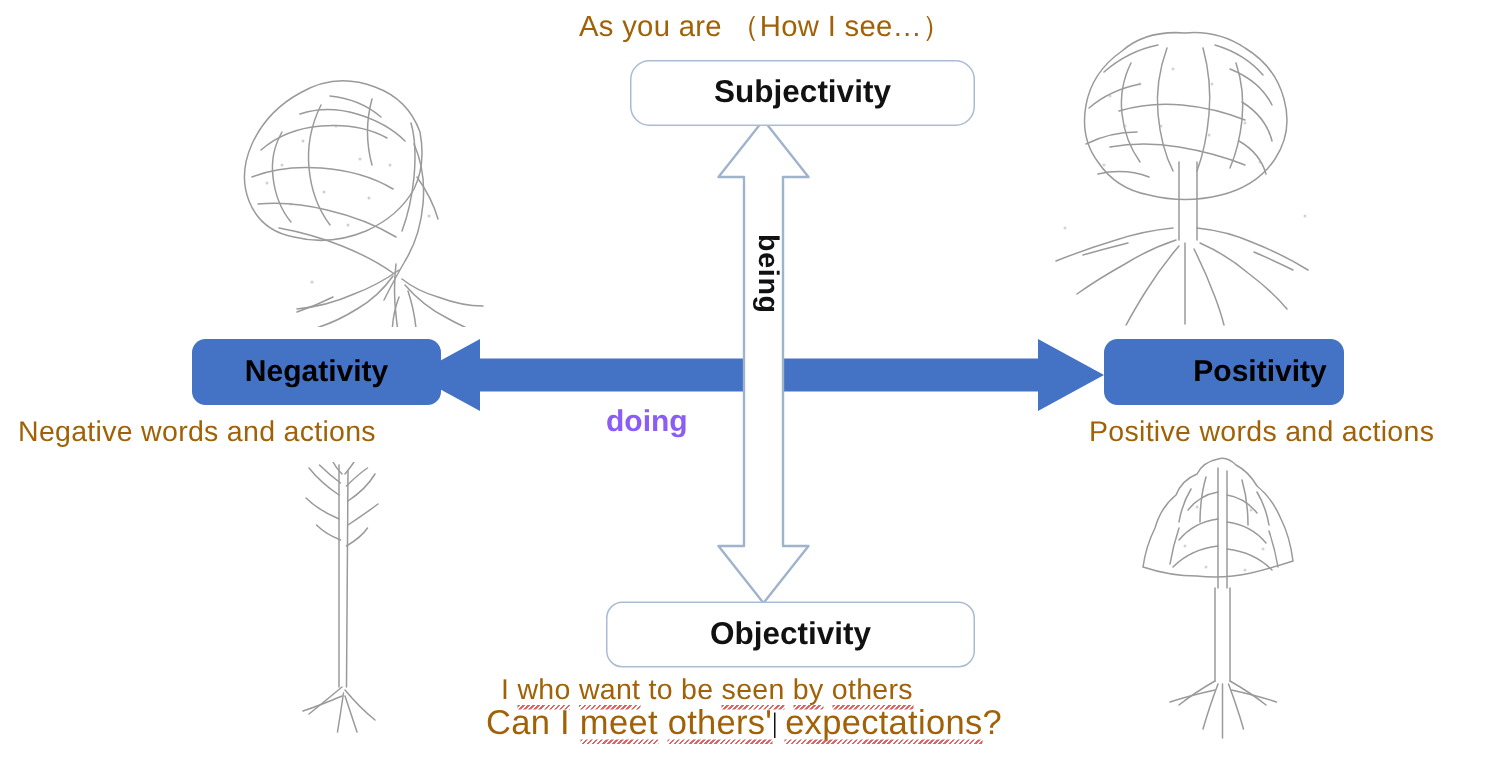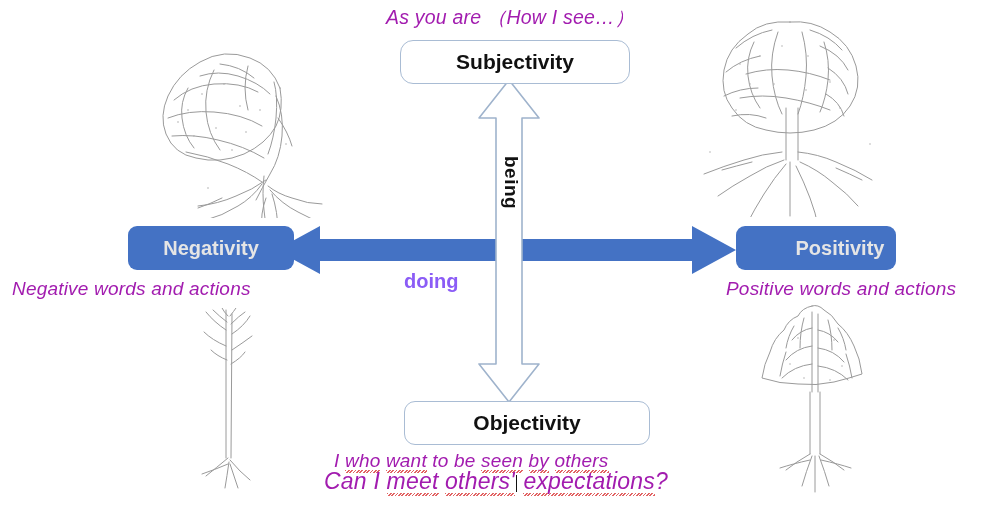--- a/index.html
+++ b/index.html
@@ -14,26 +14,25 @@
     position: relative;
     width: 1006px;
     height: 517px;
     background: #ffffff;
     overflow: hidden;
   }
 
   
   .plain-text {
     position: absolute;
-    color: #a21caf;
+    color: #a16207;
     font-size: 19px;
     font-weight: 400;
     white-space: nowrap;
     letter-spacing: .2px;
-    font-style: italic;
   }
   #top-caption  { left: 386px; top: 4px;  font-size: 19.5px; }
   #left-caption { left: 12px;  top: 278px; }
   #right-caption{ left: 726px; top: 278px; }
 
   .spell {
     position: relative;
     display: inline-block;
   }
   .spell::after {
@@ -68,34 +67,34 @@
     border-radius: 13px;
     background: #ffffff;
     display: flex;
     align-items: center;
     justify-content: center;
     font-size: 21px;
     font-weight: bold;
     color: #111111;
     box-sizing: border-box;
   }
-  #box-subjectivity { left: 400px; top: 40px;  width: 230px; height: 44px; }
+  #box-subjectivity { left: 420px; top: 40px;  width: 230px; height: 44px; }
   #box-objectivity  { left: 404px; top: 401px; width: 246px; height: 44px; border-radius: 11px; }
 
   
   .pill {
     position: absolute;
     background: #4472c4;
     border-radius: 9px;
     display: flex;
     align-items: center;
     justify-content: center;
     font-size: 20px;
     font-weight: bold;
-    color: #e5e5e5;
+    color: #000000;
     box-sizing: border-box;
   }
   #pill-negativity { left: 128px; top: 226px; width: 166px; height: 44px; }
   #pill-positivity { left: 736px; top: 226px; width: 160px; height: 44px; padding-left: 48px; }
 
   
   .arrow-svg { position: absolute; }
   #arrow-horizontal { left: 276px; top: 222px; }
   #arrow-vertical   { left: 470px; top: 78px; }
 

